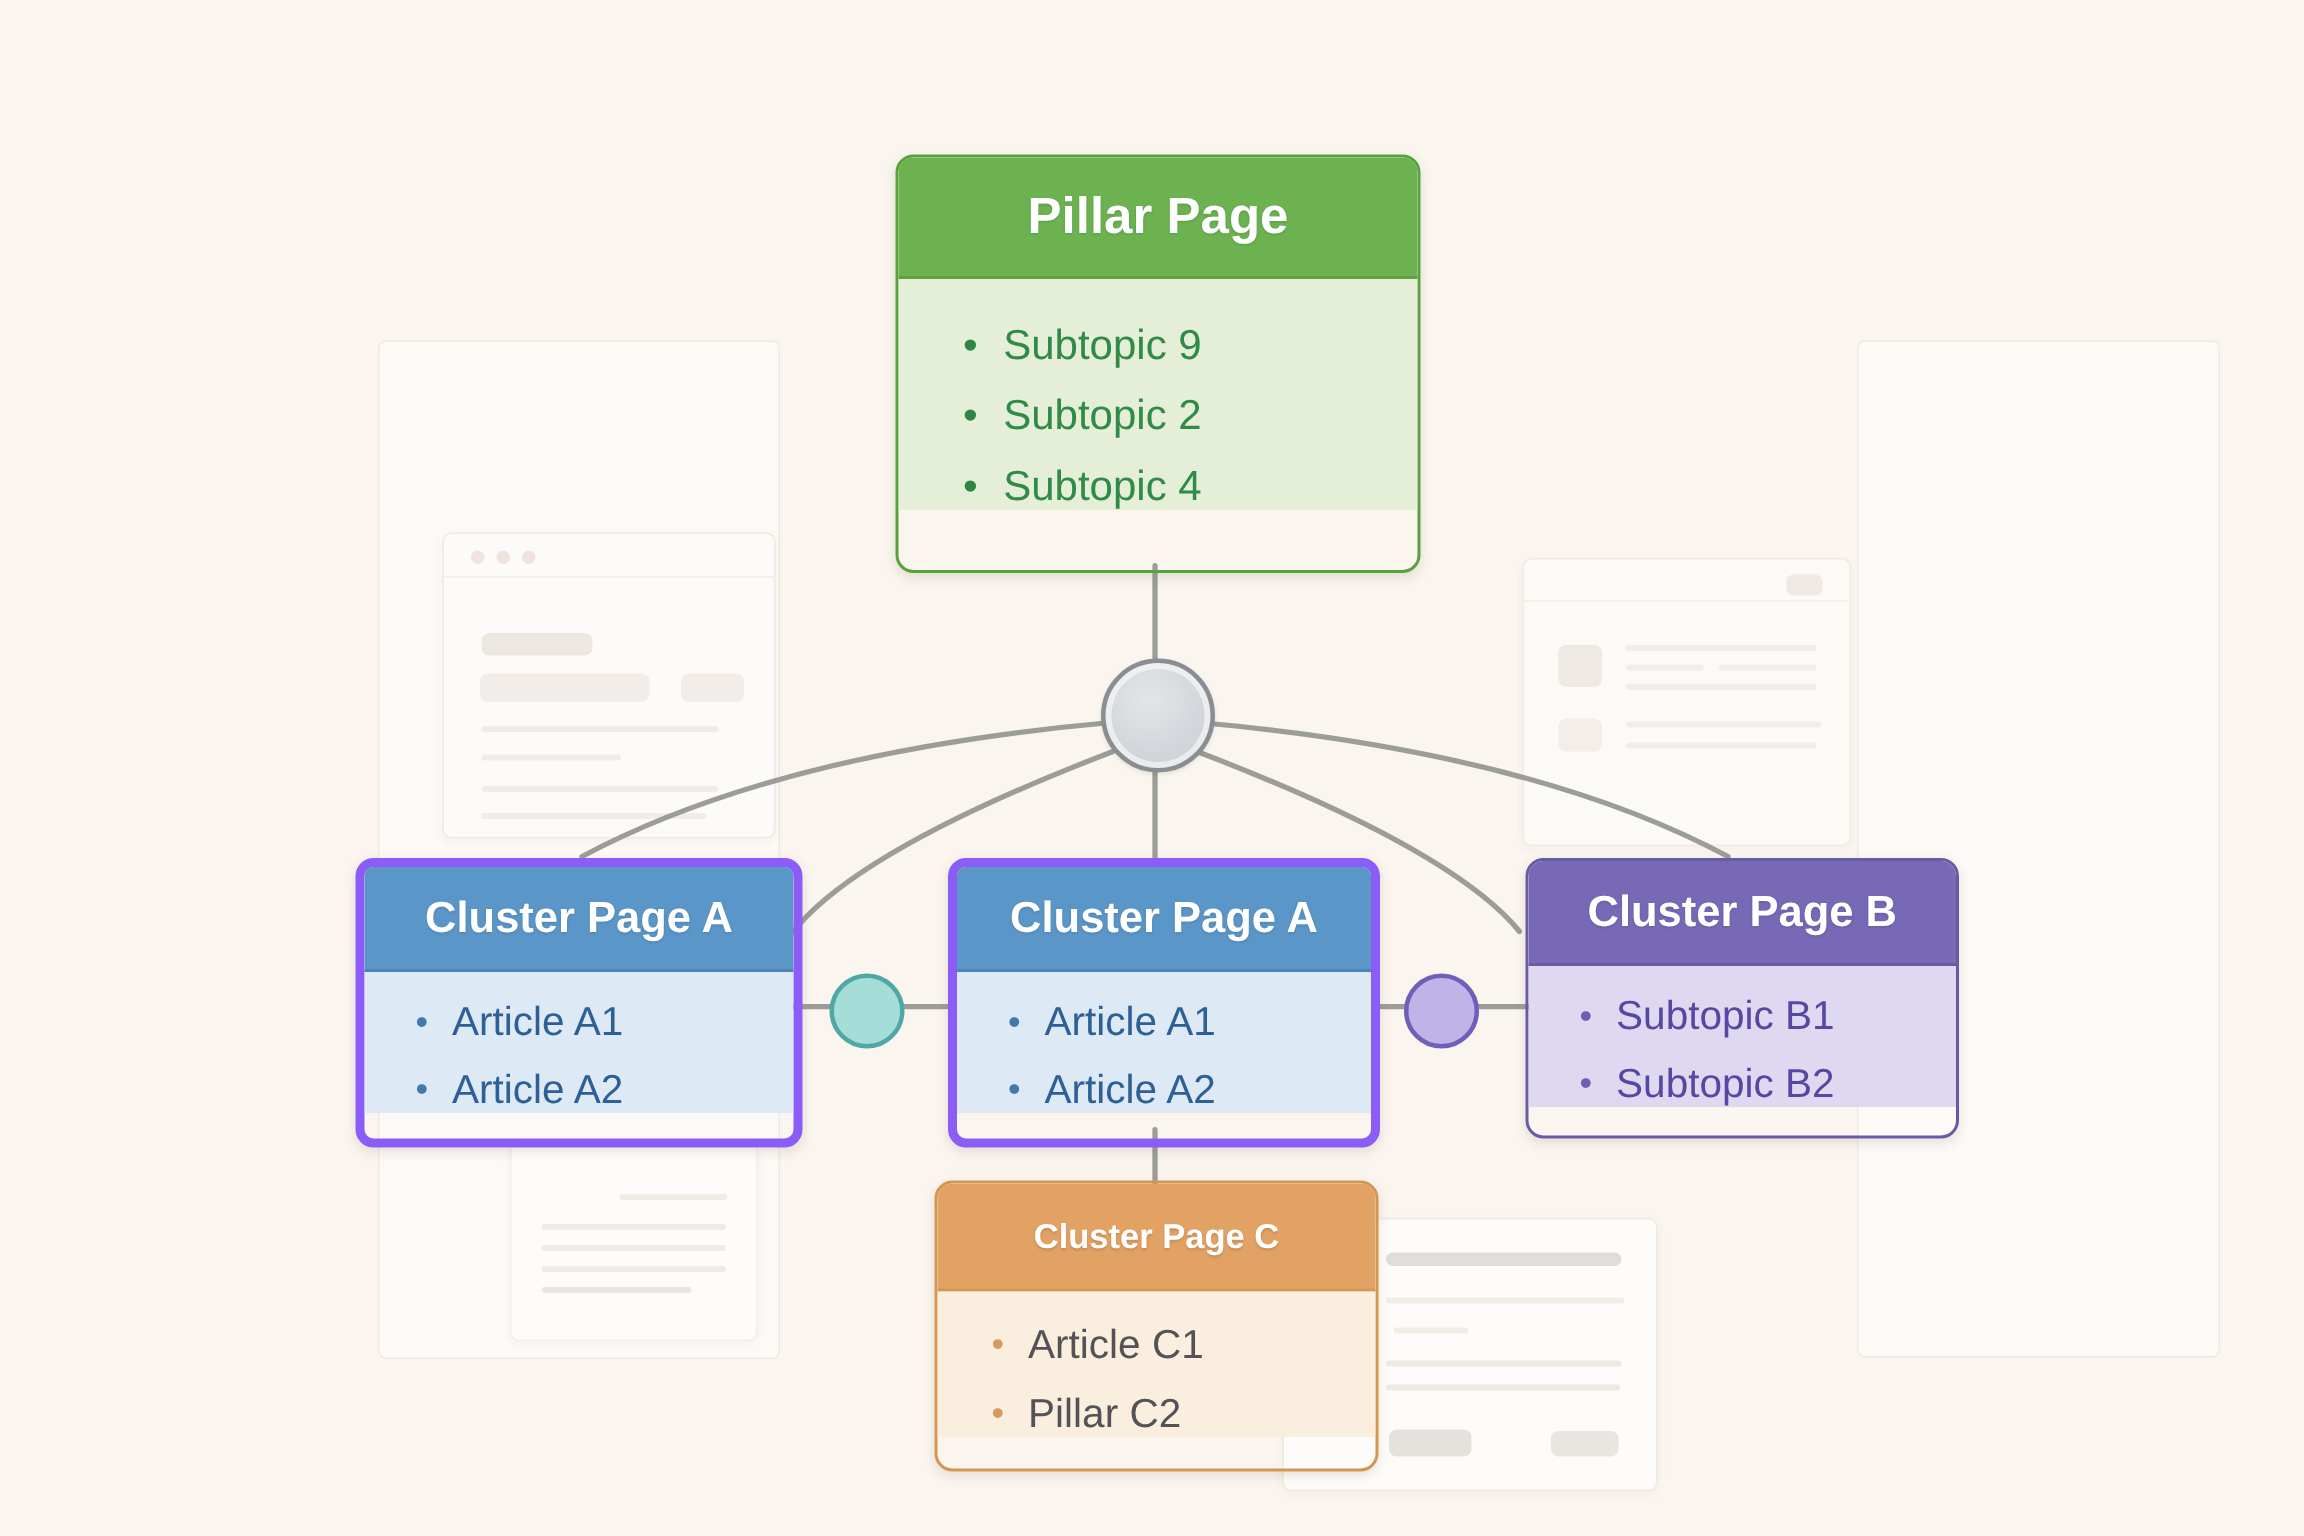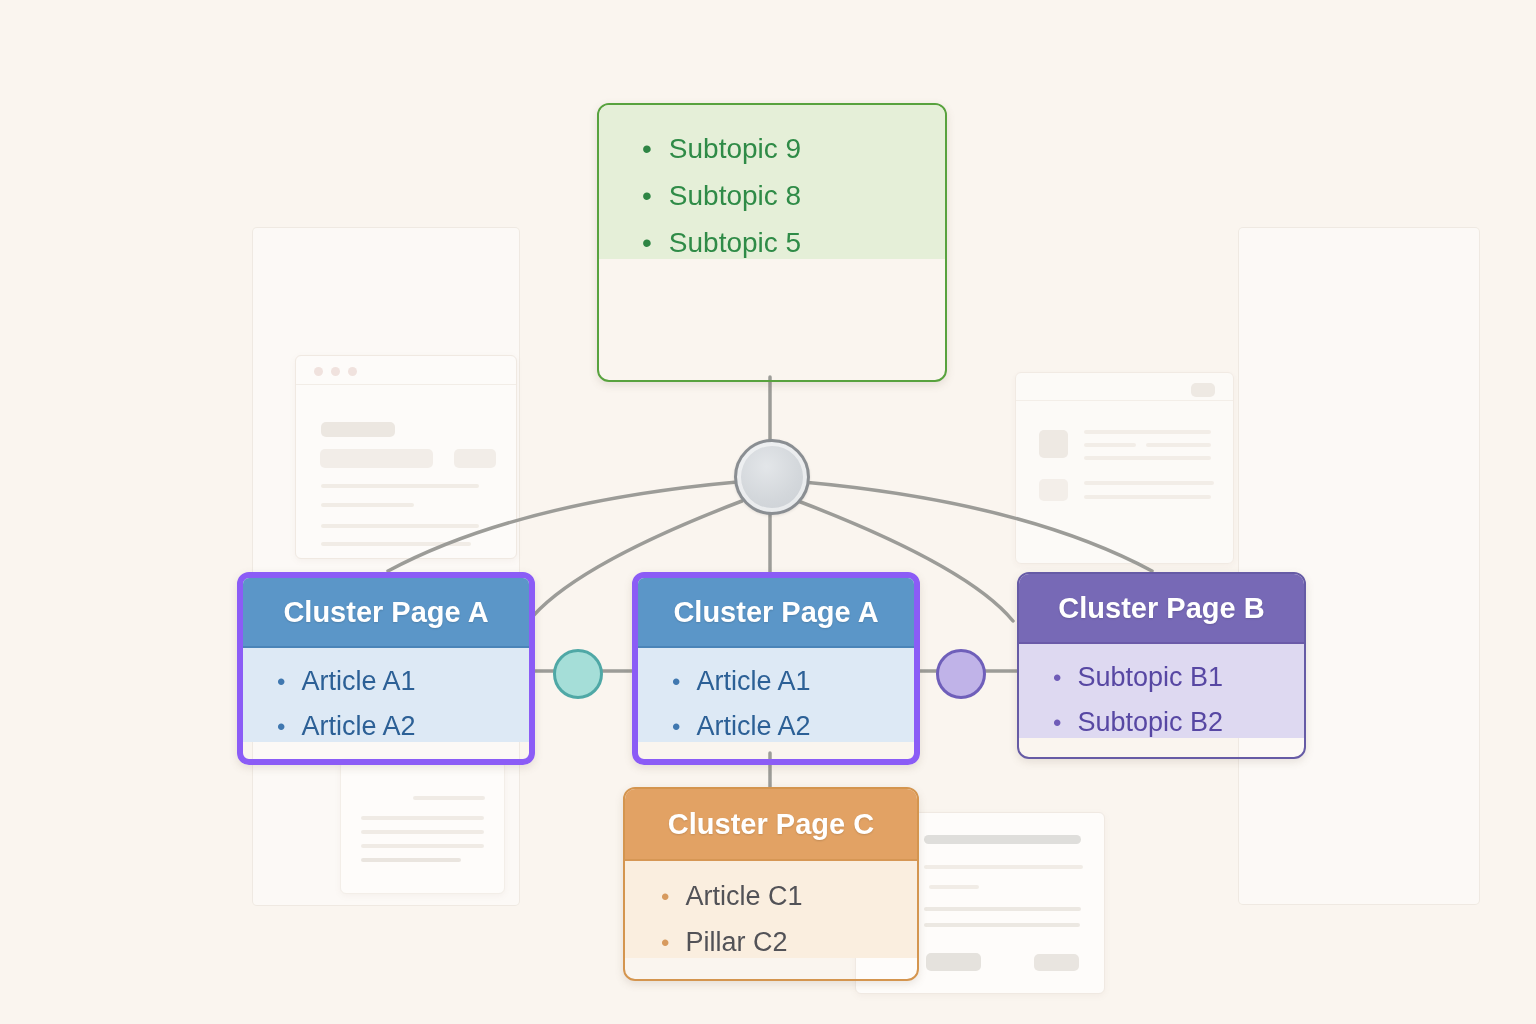--- a/index.html
+++ b/index.html
@@ -60,21 +60,21 @@
   #cluster-b .box-body{background:#ded9f1;}
   #cluster-b .item{color:#5747a3;}
   #cluster-b .bullet{color:#6f5cb8;}
 
   .cluster .box-header{height:68px;}
   .cluster .box-body{padding:18px 0 0 34px;gap:14px;}
   .cluster .item{font-size:27px;gap:16px;}
   .cluster .bullet{font-size:24px;}
 
   #cluster-c{left:623px;top:787px;width:292px;height:190px;border:2px solid #d4954f;}
-  #cluster-c .box-header{height:70px;background:#e2a264;border-bottom:2px solid #d69755;font-size:29px;text-align:center;}
+  #cluster-c .box-header{height:70px;background:#e2a264;border-bottom:2px solid #d69755;font-size:23px;text-align:center;}
   #cluster-c .box-body{background:#faeedf;padding:20px 0 0 36px;gap:15px;}
   #cluster-c .item{color:#525257;font-size:27px;gap:16px;}
   #cluster-c .bullet{color:#d79a5e;font-size:24px;}
 </style>
 </head>
 <body>
 
 <div id="stage">
 
   <div class="bg-panel" id="panel-left"></div>
@@ -137,32 +137,35 @@
       <path d="M1152 571 Q1023 502 803 482"></path>
       <path d="M1013 621 Q968 566 798 501"></path>
     </g>
   </svg>
 
   <div class="node" id="hub-node"></div>
   <div class="node" id="link-node-left"></div>
   <div class="node" id="link-node-right"></div>
 
   <div class="box" id="pillar-box">
+    <div class="box-header">
+      <span>Pillar Page</span>
+    </div>
     <div class="box-body">
       <div class="item">
         <span class="bullet">•</span>
         <span>Subtopic 9</span>
       </div>
       <div class="item">
         <span class="bullet">•</span>
-        <span>Subtopic 8</span>
-      </div>
-      <div class="item">
-        <span class="bullet">•</span>
-        <span>Subtopic 5</span>
+        <span>Subtopic 2</span>
+      </div>
+      <div class="item">
+        <span class="bullet">•</span>
+        <span>Subtopic 4</span>
       </div>
     </div>
   </div>
 
   <div class="box cluster cluster-blue" id="cluster-a-left">
     <div class="box-header">
       <span>Cluster Page A</span>
     </div>
     <div class="box-body">
       <div class="item">

